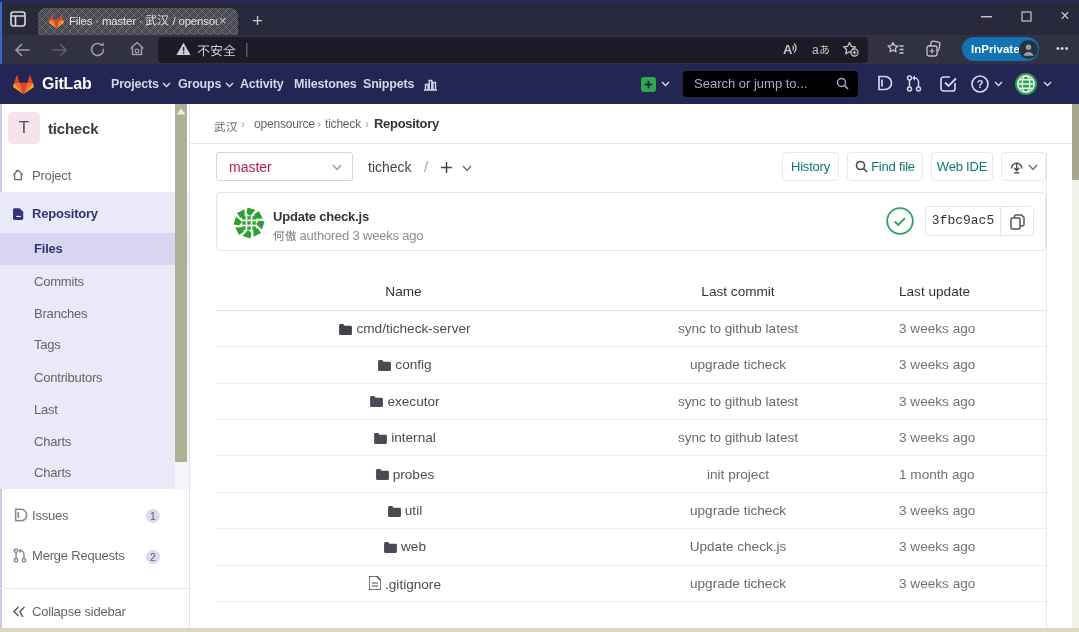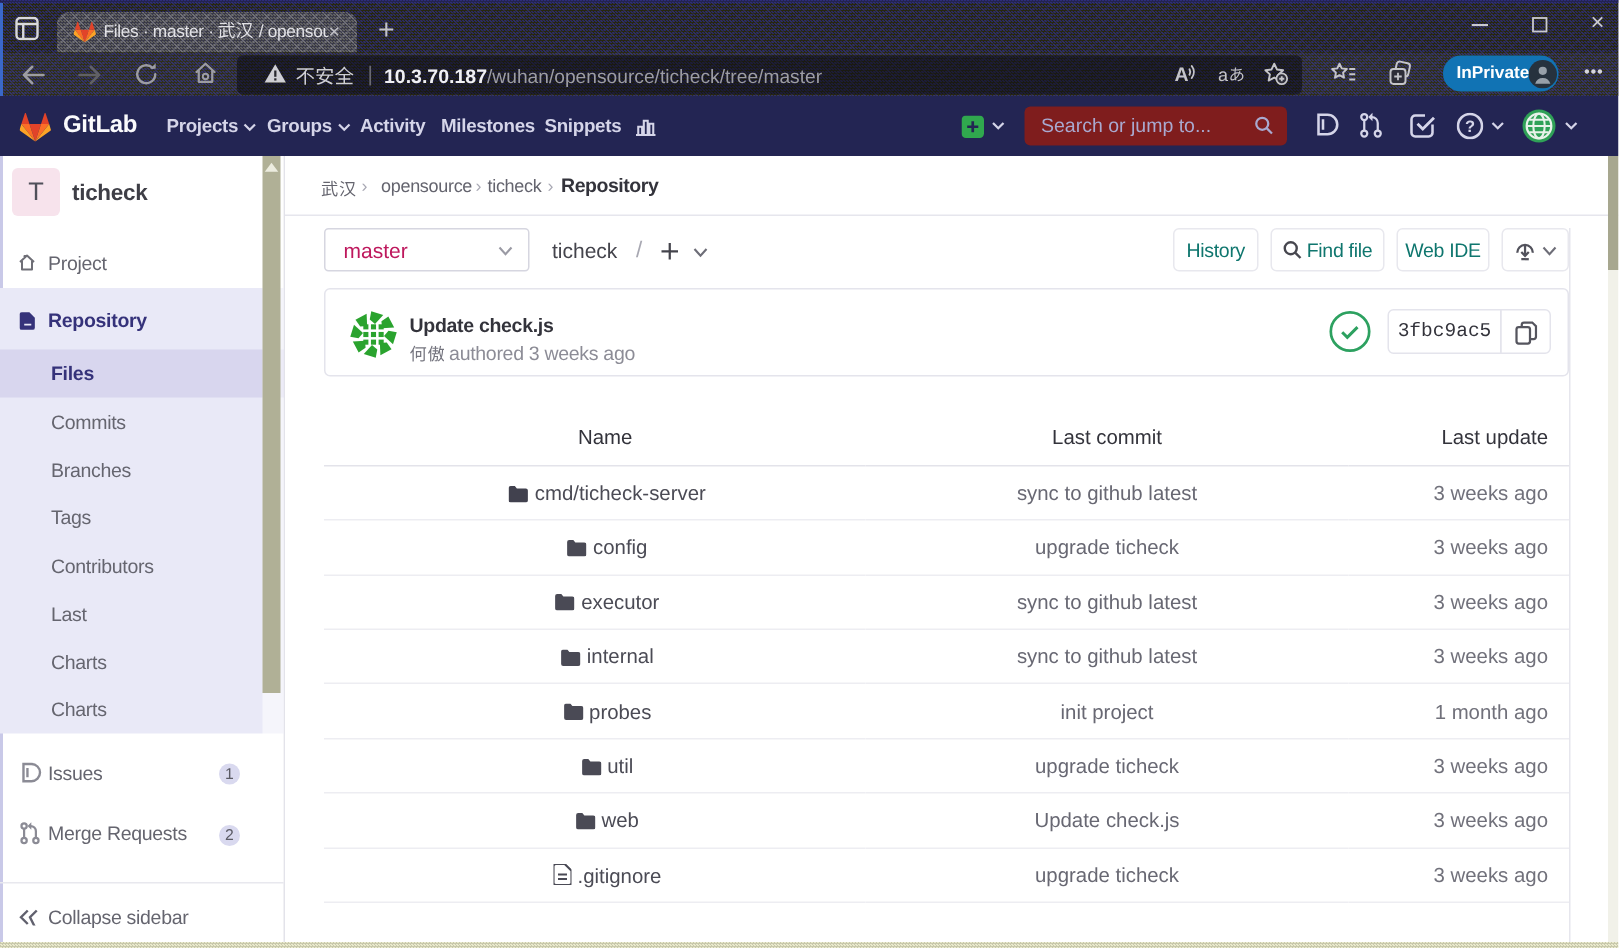--- a/index.html
+++ b/index.html
@@ -12,40 +12,40 @@
 #chrome{left:0;top:0;width:1079px;height:64px}
 #chrome .blue-edge{left:0;top:0;width:2px;height:64px;background:#3a68c8}
 .wbtn{color:#c9c9ce;font-size:15px;top:8px;width:20px;text-align:center}
 #tab{left:38px;top:8px;width:200px;height:27px;border-radius:8px 8px 0 0;overflow:hidden}
 #tabtitle{left:69px;top:14px;font-size:11.5px;color:#e2e2e6;white-space:nowrap;width:150px;overflow:hidden;letter-spacing:-0.2px}
 svg.ic{display:inline-block;vertical-align:middle}
 .cjk{display:inline-block;vertical-align:-0.12em}
 
 #navbar{left:0;top:64px;width:1079px;height:40px;background:#232553}
 #navbar .nav-item{position:absolute;top:0;height:40px;line-height:40px;color:#d5d5e9;font-size:12.5px;font-weight:700;letter-spacing:-0.2px;white-space:nowrap}
-#searchbox{left:683px;top:7px;width:175px;height:26px;background:#7f1d1d;border-radius:4px;color:#a9a9cf;font-size:13px;line-height:26px;padding-left:11px}
+#searchbox{left:683px;top:7px;width:175px;height:26px;background:#000000;border-radius:4px;color:#a9a9cf;font-size:13px;line-height:26px;padding-left:11px}
 
 #sidebar{left:0;top:104px;width:190px;height:528px;background:#fff;border-right:1px solid #e3e3ea}
 .side-label{position:absolute;font-size:13px;letter-spacing:-0.2px;color:#65656f;white-space:nowrap}
 .side-active{color:#35327a;font-weight:700}
 #sb-scroll{left:175px;top:0;width:14px;height:484px;background:rgba(255,255,255,0.55)}
 #sb-thumb{left:0;top:16px;width:12px;height:342px;background:#b0b096}
 #sb-arrow{left:0;top:0;width:12px;height:16px;background:#b0b096}
 
 #content{left:190px;top:104px;width:889px;height:528px;background:#fff}
 .btn{position:absolute;height:29px;border:1px solid #e8e8ee;border-radius:4px;background:#fff;color:#0f766e;font-size:13px;letter-spacing:-0.2px;line-height:27px;text-align:center}
 .crumb{color:#64646e;font-size:12px;letter-spacing:-0.2px}
 .sep{color:#a9a9b4;font-size:12px}
 table#files{position:absolute;left:26px;top:170px;width:830px;border-collapse:collapse;font-size:13.6px}
 #files td,#files th{height:36.4px;padding:0;font-weight:normal;text-align:center;vertical-align:middle}
 #files tr{border-bottom:1px solid #ededf2}
 #files tr.hdr{border-bottom:1px solid #e3e3ea}
 #files .c1{width:361px;color:#4b4b55}
 #files .c2{width:322px;color:#686873}
-#files .c3{text-align:right;color:#71717b;padding-right:14px}
+#files .c3{text-align:left;color:#71717b;padding-right:14px}
 .folder{display:inline-block;vertical-align:-1.5px;margin-right:4px}
 #pg-scroll{left:1072px;top:104px;width:7px;height:528px;background:#f1f1e9}
 #pg-thumb{left:0;top:0;width:7px;height:76px;background:#a7a78f}
 #bottomstrip{left:0;top:628px;width:1079px;height:4px;background-size:2px 2px;background-image:conic-gradient(#eaeacd 25%,#c8c8ab 0 50%,#eaeacd 0 75%,#c8c8ab 0)}
 </style></head>
 <body>
 <div id="page">
 
 <div id="chrome" class="abs ckd">
   <div class="blue-edge abs"></div>
@@ -105,21 +105,20 @@
         <rect x="6.8" y="10.2" width="1.5" height="1.5" fill="#28282e"></rect>
       </svg>
   <span class="abs" style="left:197px;top:43px;color:#cfcfd4;font-size:13px;font-weight:700"><svg class="cjk" width="13" height="13" viewBox="0 0 1000 1000">
           <path fill="#cfcfd4" d="M559 402.0C678 482.0 828 600.0 899 677.0L960 619.0C885 542.0 733 430.0 615 354.0ZM69 110.0V187.0H514C415 358.0 243 527.0 44 625.0C60 642.0 83 672.0 95 691.0C234 618.0 358 515.0 459 399.0V958.0H540V296.0C566 261.0 589 224.0 610 187.0H931V110.0Z"></path>
         </svg><svg class="cjk" width="13" height="13" viewBox="0 0 1000 1000">
           <path fill="#cfcfd4" d="M414 57.0C430 87.0 447 124.0 461 155.0H93V358.0H168V226.0H829V358.0H908V155.0H549C534 122.0 510 74.0 491 38.0ZM656 502.0C625 583.0 581 648.0 524 702.0C452 673.0 379 647.0 310 624.0C335 588.0 362 546.0 389 502.0ZM299 502.0C263 560.0 225 614.0 193 657.0C276 685.0 367 718.0 456 755.0C359 820.0 234 862.0 82 889.0C98 905.0 121 939.0 130 957.0C293 922.0 429 870.0 536 789.0C662 844.0 778 903.0 852 953.0L914 888.0C837 839.0 723 784.0 599 732.0C660 671.0 707 595.0 742 502.0H935V431.0H430C457 381.0 482 331.0 502 284.0L421 268.0C401 319.0 372 375.0 341 431.0H69V502.0Z"></path>
         </svg><svg class="cjk" width="13" height="13" viewBox="0 0 1000 1000">
           <path fill="#cfcfd4" d="M493 29.0C392 188.0 209 335.0 26 418.0C45 434.0 67 459.0 78 479.0C118 459.0 158 436.0 197 411.0V476.0H461V632.0H203V699.0H461V864.0H76V932.0H929V864.0H539V699.0H809V632.0H539V476.0H809V410.0C847 436.0 885 460.0 925 483.0C936 461.0 958 435.0 977 420.0C814 334.0 666 230.0 542 86.0L559 60.0ZM200 409.0C313 336.0 418 243.0 500 141.0C595 250.0 696 334.0 807 409.0Z"></path>
         </svg></span>
   <span class="abs" style="left:245px;top:41px;color:#6a6a72;font-size:14px">|</span>
-  <span class="abs" style="left:256px;top:43px;font-size:13px;color:#f0f0f3;font-weight:700">10.3.70.187<span style="color:#9d9da4;font-weight:400;font-size:12.8px">/wuhan/opensource/ticheck/tree/master</span></span>
 
   <svg class="abs" style="left:782px;top:41px" width="17" height="17" viewBox="0 0 17 17">
         <text x="1" y="13" font-family="Liberation Sans" font-size="13" font-weight="bold" fill="#c4c4c9">A</text>
         <path d="M12.5 3a6.5 6.5 0 010 8M11 5.2a3.6 3.6 0 010 3.6" fill="none" stroke="#c4c4c9" stroke-width="1.3" stroke-linecap="round"></path>
       </svg>
   <span class="abs" style="left:812px;top:43px;color:#c4c4c9;font-size:12px">a<svg class="cjk" width="11" height="11" viewBox="0 0 1000 1000">
           <path fill="#c4c4c9" d="M613 439.0C571 551.0 510 632.0 444 695.0C433 637.0 426 576.0 426 512.0L427 471.0C473 454.0 531 439.0 596 439.0ZM727 329.0 648 309.0C647 326.0 642 352.0 637 367.0L634 377.0L597 376.0C546 376.0 485 385.0 429 401.0C432 359.0 435 317.0 439 278.0C562 272.0 695 258.0 800 240.0L799 166.0C697 190.0 575 203.0 448 209.0L460 133.0C463 119.0 467 101.0 472 88.0L388 86.0C389 98.0 387 116.0 386 134.0L378 211.0L310 212.0C267 212.0 180 205.0 145 199.0L147 274.0C188 277.0 266 281.0 309 281.0L370 280.0C366 327.0 361 377.0 359 427.0C221 491.0 109 622.0 109 751.0C109 836.0 161 877.0 227 877.0C282 877.0 342 855.0 397 822.0L413 878.0L485 856.0C477 831.0 469 804.0 461 775.0C546 703.0 627 592.0 684 450.0C777 477.0 828 545.0 828 621.0C828 751.0 716 844.0 535 863.0L578 930.0C810 893.0 905 769.0 905 625.0C905 515.0 831 423.0 706 390.0L707 386.0C712 370.0 721 343.0 727 329.0ZM356 502.0V520.0C356 595.0 366 676.0 380 747.0C329 783.0 281 800.0 242 800.0C204 800.0 185 779.0 185 738.0C185 656.0 259 557.0 356 502.0Z"></path>
         </svg></span>
   <svg class="abs" style="left:842px;top:41px" width="17" height="16" viewBox="0 0 17 16">
         <path d="M7.5 1.5l1.8 3.8 4.1.5-3 2.8.8 4.1-3.7-2-3.7 2 .8-4.1-3-2.8 4.1-.5z" fill="none" stroke="#c4c4c9" stroke-width="1.3" stroke-linejoin="round"></path>

